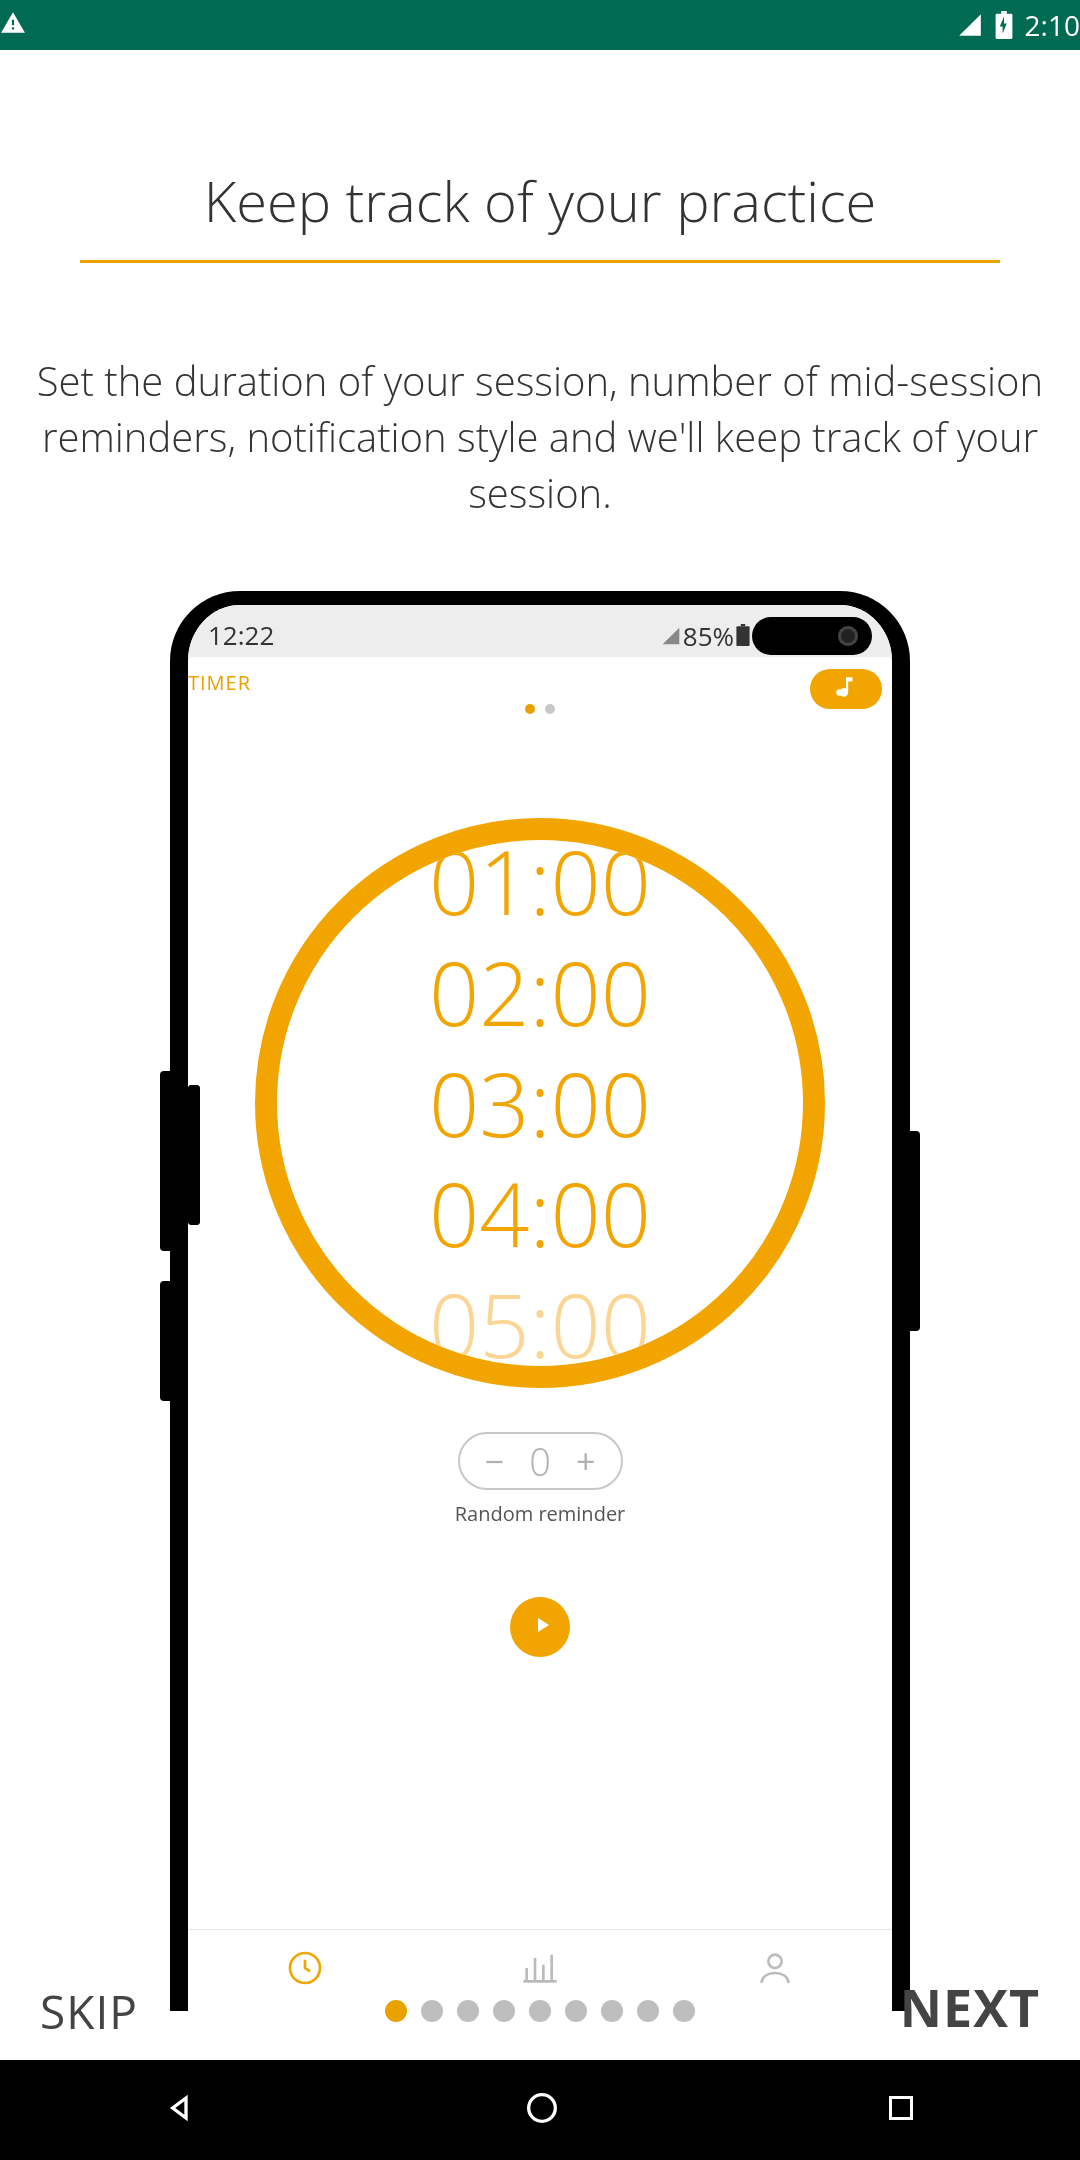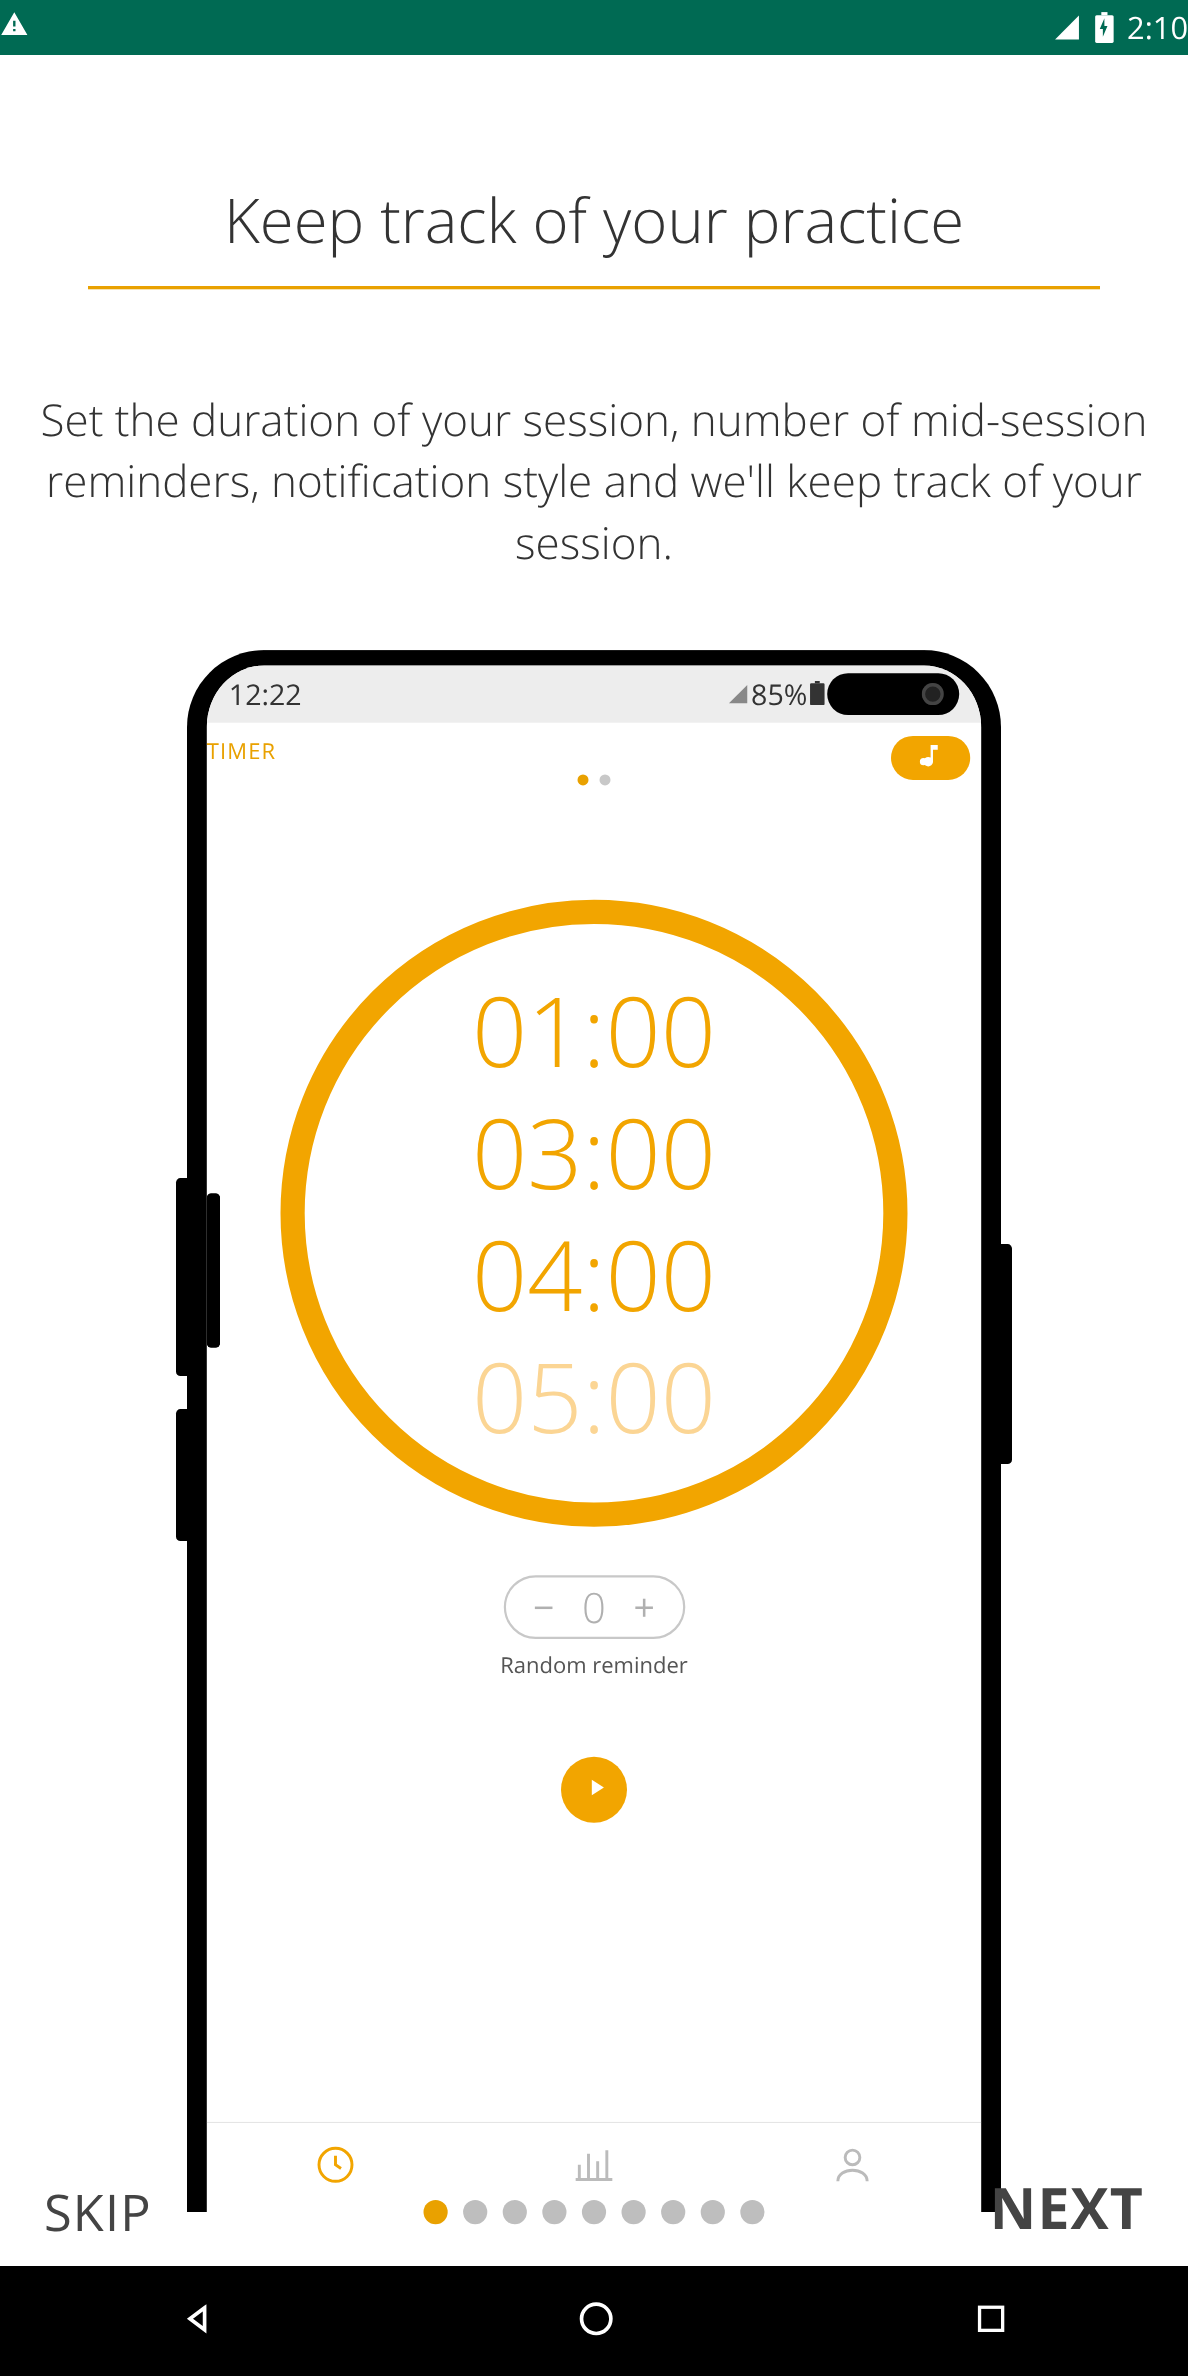--- a/index.html
+++ b/index.html
@@ -72,23 +72,23 @@
     border-radius: 4px;
   }
   .phone-wrap .side-btn-l { position:absolute; left:-10px; top:480px; width:10px; height:180px; background:#000; border-radius:4px 0 0 4px;}
   .phone-wrap .side-btn-l2 { position:absolute; left:-10px; top:690px; width:10px; height:120px; background:#000; border-radius:4px 0 0 4px;}
   .phone-wrap .side-btn-r { position:absolute; right:-10px; top:540px; width:10px; height:200px; background:#000; border-radius:0 4px 4px 0;}
 
   .inner-status {
     height: 52px;
     background: #EDEDED;
     display: flex;
-    align-items: center;
+    align-items: flex-start;
     justify-content: space-between;
-    padding: 0 20px;
+    padding: 12px 20px;
     font-size: 26px;
     color: #333;
   }
   .inner-status .right { display: flex; align-items: center; gap: 2px; }
   .camera-cutout {
     width: 120px; height: 38px; background:#000; border-radius: 40px;
     position: relative;
   }
   .camera-cutout::after{
     content:""; position:absolute; right:14px; top:9px; width:20px; height:20px;
@@ -228,20 +228,21 @@
       <div class="music-btn">
         <span>
           <svg width="26" height="26" viewBox="0 0 24 24" fill="#fff">
               <path d="M12 3v10.55A4 4 0 1014 17V7h4V3h-6zM6 14a3 3 0 100 6 3 3 0 000-6z"></path>
             </svg>
         </span>
       </div>
 
       <div class="timer-circle">
         <div class="tval">01:00</div>
+        <div class="tval">02:00</div>
         <div class="tval">03:00</div>
         <div class="tval">04:00</div>
         <div class="tval faded">05:00</div>
       </div>
 
       <div class="stepper-wrap">
         <div class="stepper">
           <span>−</span>
           <span class="num">0</span>
           <span>+</span>

